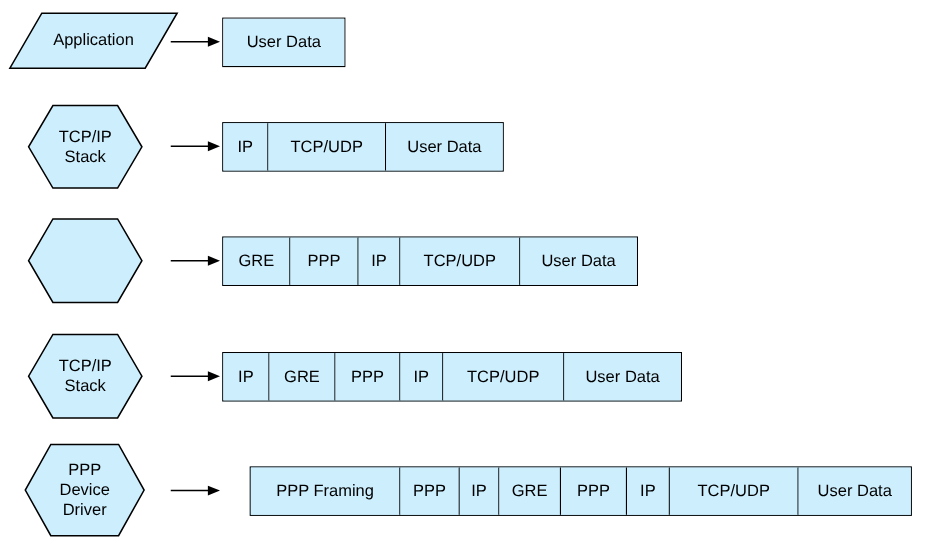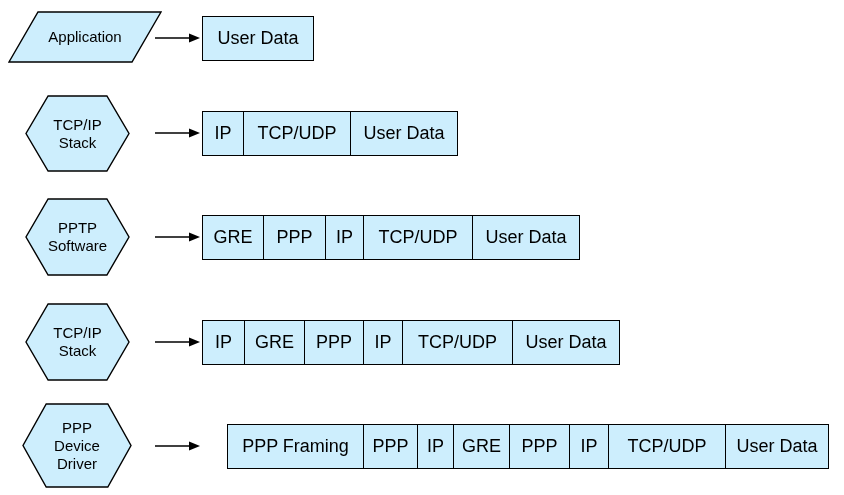--- a/index.html
+++ b/index.html
@@ -58,21 +58,21 @@
     background: #cdeefd;
     box-sizing: border-box;
     height: 45px;
   }
   .seg {
     display: flex;
     align-items: center;
     justify-content: center;
     border-right: 1px solid #000000;
     box-sizing: border-box;
-    font-size: 18px;
+    font-size: 15px;
     color: #000000;
     background: #cdeefd;
     white-space: nowrap;
   }
   .seg:last-child {
     border-right: none;
   }
 </style>
 </head>
 <body>
@@ -104,22 +104,20 @@
     </svg>
     <div class="packet" style="left: 202px; top: 111px;">
       <div class="seg" style="width: 41px;">IP</div>
       <div class="seg" style="width: 107px;">TCP/UDP</div>
       <div class="seg" style="width: 106px;">User Data</div>
     </div>
     <div class="shape" style="left: 25px; top: 198px; width: 105px; height: 78px;">
       <svg class="shape-svg" width="105" height="78" viewBox="0 0 105 78">
         <polygon points="23.1,1 81.9,1 104,39 81.9,77 23.1,77 1,39" fill="#cdeefd" stroke="#000000" stroke-width="1.4" stroke-linejoin="miter"></polygon>
       </svg>
-      <span class="shape-label">PPTP
-Software</span>
     </div>
     <svg class="arrow" width="45" height="14" viewBox="0 0 45 14" style="left: 155px; top: 230px;">
       <line x1="0" y1="7" x2="35" y2="7" stroke="#000000" stroke-width="1.4"></line>
       <polygon points="34,2.5 45,7 34,11.5" fill="#000000"></polygon>
     </svg>
     <div class="packet" style="left: 202px; top: 215px;">
       <div class="seg" style="width: 61px;">GRE</div>
       <div class="seg" style="width: 62px;">PPP</div>
       <div class="seg" style="width: 38px;">IP</div>
       <div class="seg" style="width: 109px;">TCP/UDP</div>

